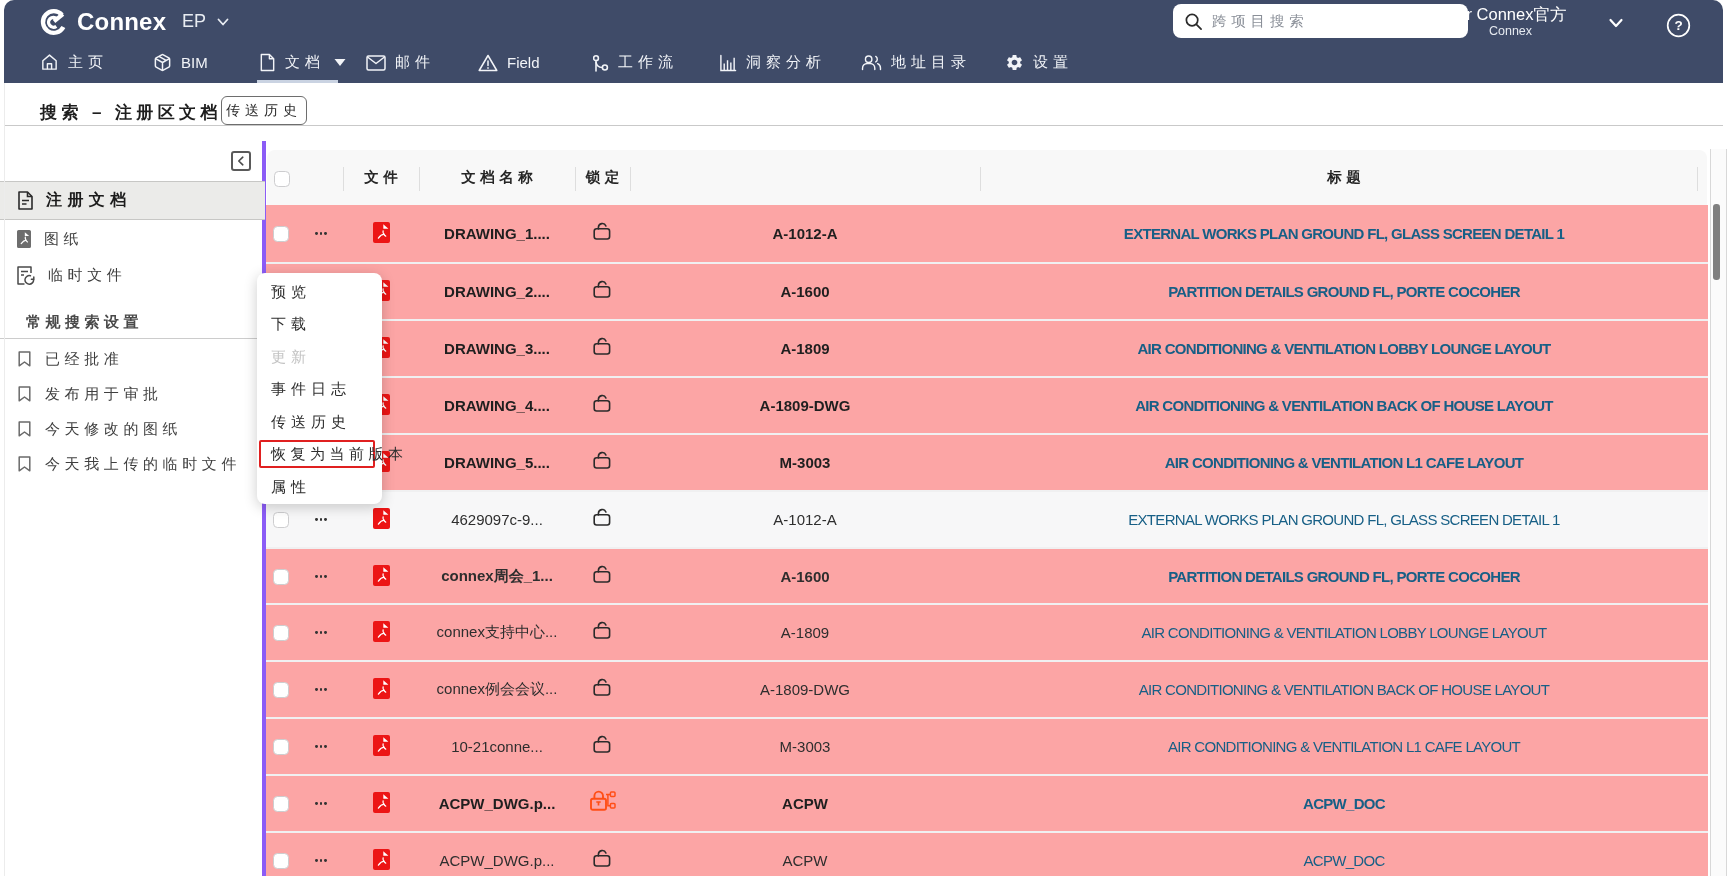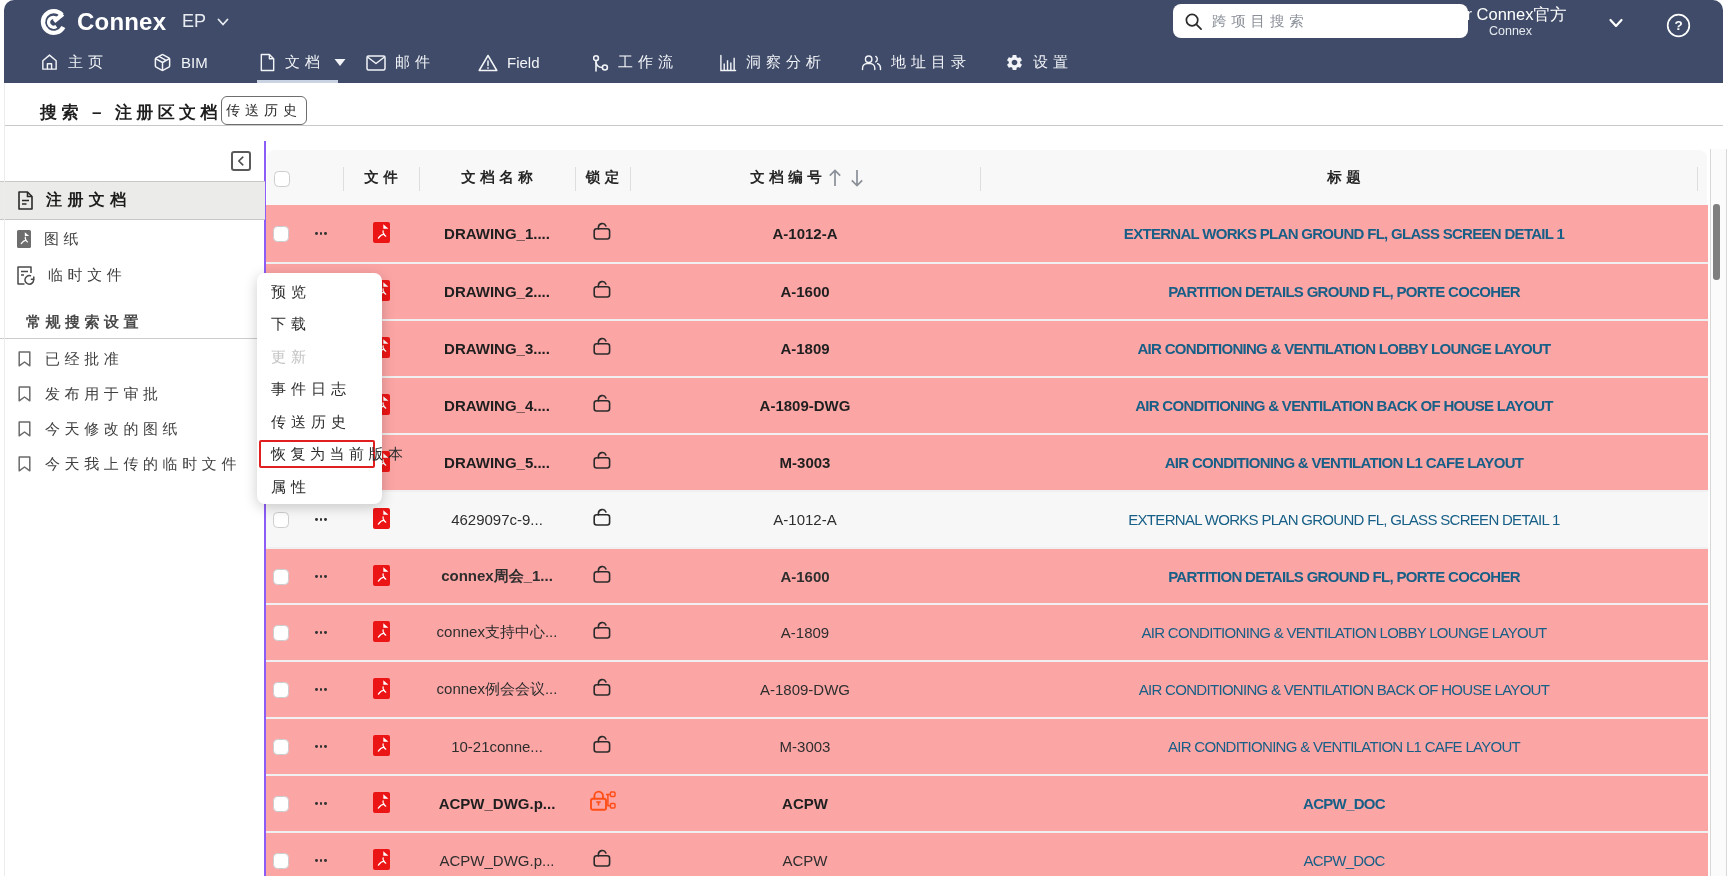--- a/index.html
+++ b/index.html
@@ -21,21 +21,21 @@
 #userName{font-size:16.5px;line-height:19px}
 #userSub{font-size:12.5px;color:#E6EAF0;line-height:14px}
 #userCaret{position:absolute;left:1603px;top:14px}
 #help{position:absolute;left:1662px;top:13px}
 
 #crumbBar{position:absolute;left:4px;top:83px;width:1719px;height:43px;background:#fff;border-bottom:1px solid #C9C9C9}
 #crumbTitle{position:absolute;left:36px;top:18px;font-size:17px;font-weight:700;color:#1E1E1E;letter-spacing:4.4px}
 #actBtn{position:absolute;left:217px;top:13px;width:86px;height:29px;border:1px solid #6E6E6E;border-radius:6px;
   font-size:14px;color:#2B2B2B;display:flex;align-items:center;justify-content:center;letter-spacing:5px}
 
-#side{position:absolute;left:0;top:141px;width:266px;height:735px;background:#fff;border-right:2px solid #8b5cf6}
+#side{position:absolute;left:0;top:141px;width:266px;height:735px;background:#fff;border-right:4px solid #8b5cf6}
 #collapse{position:absolute;left:231px;top:10px;width:20px;height:20px;border:2px solid #5A5A5A;border-radius:3px;
   display:flex;align-items:center;justify-content:center}
 #selItem{position:absolute;left:0;top:40px;width:265px;height:39px;background:#EBEBE9;
   border-top:1px solid #C7C7C5;border-bottom:1px solid #C7C7C5;display:flex;align-items:center}
 #selItem span{font-size:16px;font-weight:700;color:#1C1C1C;margin-left:12px;letter-spacing:5.4px}
 .sitem{position:absolute;left:0;width:265px;height:30px;display:flex;align-items:center;font-size:15px;color:#3D3D3D}
 .sitem svg{margin-left:17px}
 .sitem span{margin-left:13px;letter-spacing:4.6px}
 #secHdr{position:absolute;left:26px;top:172px;font-size:15px;font-weight:700;color:#4A4A4A;letter-spacing:4.5px}
 #sideSep{position:absolute;left:0;top:197px;width:265px;height:1px;background:#CCCCCC}
@@ -258,25 +258,20 @@
       </div>
  <div class="hsep" style="left:76px"></div>
       <div class="hsep" style="left:152px"></div>
  <div class="hsep" style="left:308px"></div>
       <div class="hsep" style="left:363px"></div>
  <div class="hsep" style="left:713px"></div>
       <div class="hsep" style="left:1430px"></div>
  <div class="hcell" style="left:76px;width:76px">文件</div>
  <div class="hcell" style="left:152px;width:156px">文档名称</div>
  <div class="hcell" style="left:308px;width:55px">锁定</div>
- <div class="hcell" style="left:363px;width:350px">文档编号<svg width="14" height="20" viewBox="0 0 14 20" fill="none" stroke="#8A8F98" stroke-width="1.7" style="margin-left:2px">
-          <path d="M7 2.5 V18 M1.8 7.7 L7 2.5 L12.2 7.7"></path>
-        </svg><svg width="14" height="20" viewBox="0 0 14 20" fill="none" stroke="#8A8F98" stroke-width="1.7" style="margin-left:8px">
-          <path d="M7 2 V17.5 M1.8 12.3 L7 17.5 L12.2 12.3"></path>
-        </svg></div>
  <div class="hcell" style="left:713px;width:728px">标题</div>
 </div>
 <div class="trow bold" style="top:205px;border-top:none;">
  <div class="cell c-check">
         <div class="cb"></div>
       </div>
       <div class="cell c-dots">
         <div class="dots">
           <i></i>
           <i></i>

